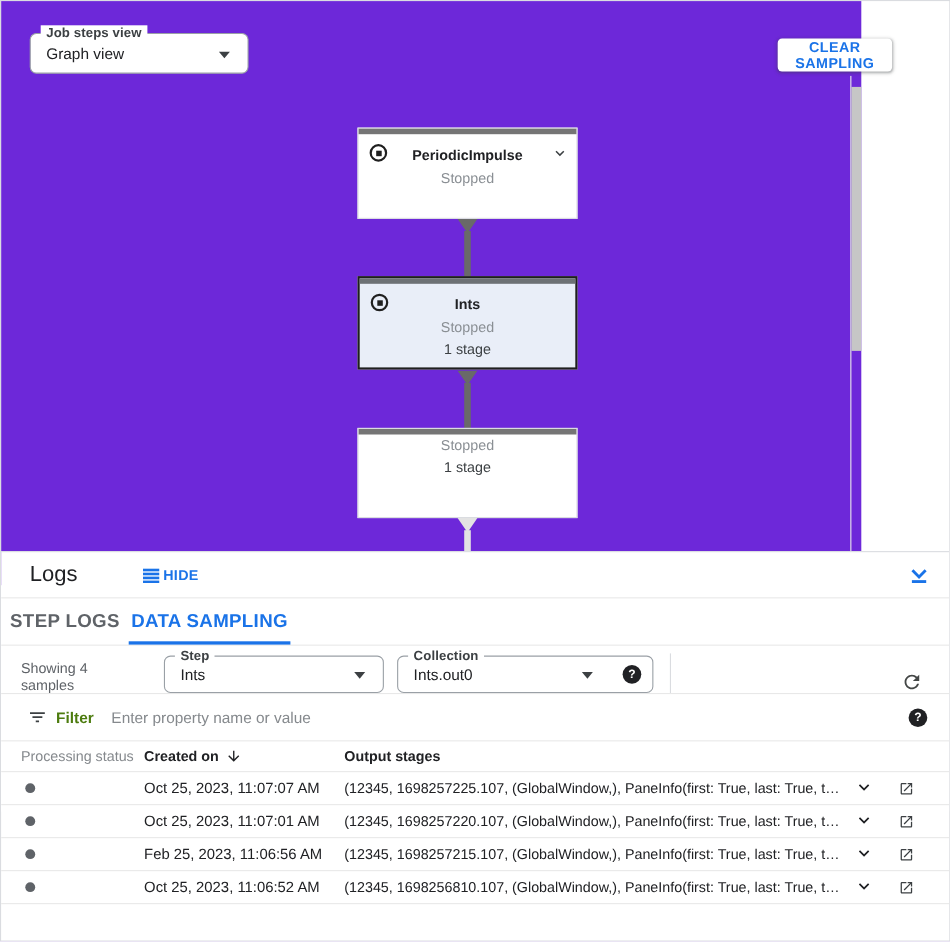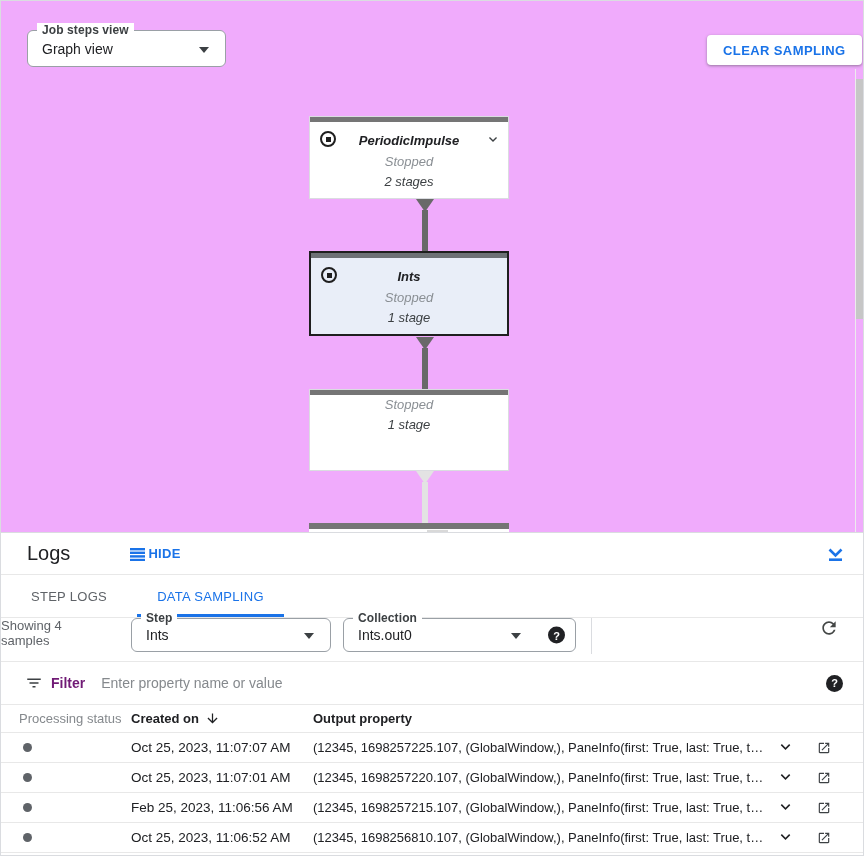--- a/index.html
+++ b/index.html
@@ -1,33 +1,33 @@
 <!DOCTYPE html>
 <html><head>
 <meta charset="utf-8">
 <style>
   * { margin:0; padding:0; box-sizing:border-box; }
   html,body { background:#fff; }
   body { font-family:"Liberation Sans", sans-serif; color:#202124; }
   .page { position:relative; width:864px; height:856px; border:1px solid #dadce0; background:#fff; overflow:hidden; }
 
   
-  .graph-area { position:absolute; left:0; top:0; width:864px; height:531px; background:#f0abfc; }
+  .graph-area { position:absolute; left:0; top:0; width:782px; height:531px; background:#6d28d9; }
 
   .mat-select { position:absolute; border:1px solid #9aa0a6; border-radius:6px; background:#fff; cursor:pointer; }
   .mat-select .fld-label { position:absolute; top:-8px; left:9px; background:#fff; padding:0 5px; font-size:12px; font-weight:700; color:#3c4043; letter-spacing:.1px; }
   .mat-select .fld-value { position:absolute; left:14px; top:50%; transform:translateY(-50%); font-size:14px; color:#202124; }
   .dd-arrow { position:absolute; top:50%; margin-top:-2px; width:0; height:0; border-left:5px solid transparent; border-right:5px solid transparent; border-top:6px solid #3c4043; }
 
   .job-steps { left:26px; top:29px; width:199px; height:37px; }
   .job-steps .dd-arrow { right:16px; }
 
   .clear-btn { position:absolute; left:706px; top:34px; height:30px; padding:0 16px; background:#fff; color:#1a73e8; font-family:"Liberation Sans",sans-serif; font-size:13px; font-weight:700; letter-spacing:.4px; border:none; border-radius:4px; box-shadow:0 1px 2px rgba(60,64,67,.3), 0 1px 3px 1px rgba(60,64,67,.15); cursor:pointer; }
 
-  .node { position:absolute; left:308px; width:200px; background:#fff; border:1px solid #dadce0; text-align:center; cursor:pointer;font-style:italic; }
+  .node { position:absolute; left:324px; width:200px; background:#fff; border:1px solid #dadce0; text-align:center; cursor:pointer; }
   .node-topbar { height:5px; background:#757575; }
   .node-title-row { position:relative; height:24px; margin-top:6px; display:flex; align-items:center; justify-content:center; }
   .node-title { font-size:13px; font-weight:700; color:#202124; }
   .stop-icon { position:absolute; left:10px; top:3px; width:16px; height:16px; border:2.5px solid #1f1f1f; border-radius:50%; }
   .stop-icon span { position:absolute; left:50%; top:50%; width:5px; height:5px; margin:-2.5px 0 0 -2.5px; background:#1f1f1f; }
   .node-chevron { position:absolute; right:7px; top:4px; cursor:pointer; }
   .node-status { font-size:13px; color:#8a8f94; line-height:19px; }
   .node-stages { font-size:13px; color:#3c4043; line-height:19px; margin-top:1px; }
 
   .node-1 { top:115px; height:83px; }
@@ -42,46 +42,46 @@
   .edge-stem { position:absolute; left:421px; width:6px; }
   .edge-dark.edge-tri { border-top:13px solid #696969; }
   .edge-dark.edge-stem { background:#696969; }
   .edge-light.edge-tri { border-top:13px solid #e3e3e3; }
   .edge-light.edge-stem { background:#e3e3e3; }
 
   .vscroll-track { position:absolute; right:0; top:68px; width:10px; height:463px; border-left:1px solid #ececec; }
   .vscroll-thumb { position:absolute; right:0; top:10px; width:9px; height:240px; background:#c6c6c6; cursor:pointer; }
 
   
-  .logs-panel { position:absolute; left:0; top:531px; width:862px; height:237px; border-top:1px solid #dadce0; background:#fff; }
+  .logs-panel { position:absolute; left:0; top:500px; width:862px; height:237px; border-top:1px solid #dadce0; background:#fff; }
 
   .logs-header { height:42px; display:flex; align-items:center; border-bottom:1px solid #e8e8e8; }
   .logs-title { font-size:20px; color:#202124; margin-left:26px; }
   .hide-btn { display:flex; align-items:center; gap:3px; margin-left:60px; border:none; background:none; color:#1a73e8; font-family:"Liberation Sans",sans-serif; font-size:13px; font-weight:700; letter-spacing:.3px; cursor:pointer; }
   .collapse-btn { margin-left:auto; margin-right:18px; border:none; background:none; cursor:pointer; line-height:0; }
 
   .tabs-bar { height:43px; display:flex; border-bottom:1px solid #e8e8e8; }
-  .tab { position:relative; height:100%; display:flex; align-items:center; justify-content:center; font-size:13px; font-weight:400; letter-spacing:.3px; cursor:pointer;margin-left:10px; }
+  .tab { position:relative; height:100%; display:flex; align-items:center; justify-content:center; font-size:17px; font-weight:700; letter-spacing:.3px; cursor:pointer; }
   .tab-1 { width:116px; color:#5f6368; }
   .tab-2 { width:147px; color:#1a73e8; }
   .tab-active-bar { position:absolute; left:0; bottom:0; width:100%; height:3px; background:#1a73e8; }
 
-  .sampling-row { height:44px; display:flex; align-items:flex-start; border-bottom:1px solid #e8e8e8; }
+  .sampling-row { height:44px; display:flex; align-items:flex-end; border-bottom:1px solid #e8e8e8; padding-left:18px; }
   .showing-text { font-size:13px; color:#5f6368; width:110px; }
   .step-select { position:relative; left:0; margin-left:20px; width:200px; height:34px; }
   .step-select .dd-arrow { right:16px; }
   .coll-select { position:relative; margin-left:12px; width:233px; height:34px; }
   .coll-select .dd-arrow { right:54px; }
   .help-dot { display:inline-flex; align-items:center; justify-content:center; width:17px; height:17px; border-radius:50%; background:#202124; color:#fff; font-size:11px; font-weight:700; cursor:pointer; flex:none; }
   .coll-help { position:absolute; right:10px; top:50%; transform:translateY(-50%); }
   .v-divider { width:1px; height:36px; background:#dadce0; margin-left:15px; }
   .refresh-btn { margin-left:auto; margin-right:24px; border:none; background:none; cursor:pointer; line-height:0; }
 
   .filter-row { height:43px; display:flex; align-items:center; border-bottom:1px solid #e8e8e8; padding:0 20px 0 24px; }
-  .filter-label { font-size:14px; font-weight:700; color:#701a75; margin-left:8px; }
+  .filter-label { font-size:14px; font-weight:700; color:#4d7c0f; margin-left:8px; }
   .filter-input { flex:1; margin-left:16px; border:none; outline:none; font-family:"Liberation Sans",sans-serif; font-size:14px; color:#000000; }
   .filter-input::placeholder { color:#85898d; }
 
   .grid-row { display:grid; grid-template-columns:130px 182px 1fr 40px 38px; align-items:center; padding-right:20px; }
   .thead { height:28px; border-bottom:1px solid #e8e8e8; font-size:13px; }
   .th-status { padding-left:18px; color:#85898d; }
   .th-created { display:flex; align-items:center; gap:6px; color:#202124; font-weight:700; }
   .th-output { color:#202124; font-weight:700; }
 
   .trow { height:30px; border-bottom:1px solid #e8e8e8; font-size:13.5px; }
@@ -110,21 +110,20 @@
       <div class="node-title-row">
         <span class="stop-icon">
             <span></span>
           </span>
         <span class="node-title">PeriodicImpulse</span>
         <svg class="node-chevron" width="16" height="16" viewBox="0 0 24 24">
             <path fill="#3c4043" d="M16.59 7.59 12 12.17 7.41 7.59 6 9l6 6 6-6z"></path>
           </svg>
       </div>
       <div class="node-status">Stopped</div>
-      <div class="node-stages">2 stages</div>
     </div>
 
     <div class="edge-tri edge-dark" style="top:198px"></div>
     <div class="edge-stem edge-dark" style="top:209px;height:43px"></div>
 
     <div class="node node-2">
       <div class="node-topbar"></div>
       <div class="node-title-row">
         <span class="stop-icon">
             <span></span>
@@ -223,21 +222,21 @@
     </div>
 
     <div class="grid-row thead">
       <div class="th-status">Processing status</div>
       <div class="th-created">
         <span>Created on</span>
         <svg width="15" height="15" viewBox="0 0 24 24">
             <path fill="#202124" d="M20 12l-1.41-1.41L13 16.17V4h-2v12.17l-5.58-5.59L4 12l8 8 8-8z"></path>
           </svg>
       </div>
-      <div class="th-output">Output property</div>
+      <div class="th-output">Output stages</div>
       <div></div>
         <div></div>
     </div>
 
     <div class="grid-row trow">
       <div class="status-dot"></div>
       <div class="cell-created">Oct 25, 2023, 11:07:07 AM</div>
       <div class="cell-output">(12345, 1698257225.107, (GlobalWindow,), PaneInfo(first: True, last: True, timing…</div>
       <button class="row-icon-btn"><svg width="19" height="19" viewBox="0 0 24 24">
             <path fill="#202124" d="M16.59 7.59 12 12.17 7.41 7.59 6 9l6 6 6-6z"></path>

